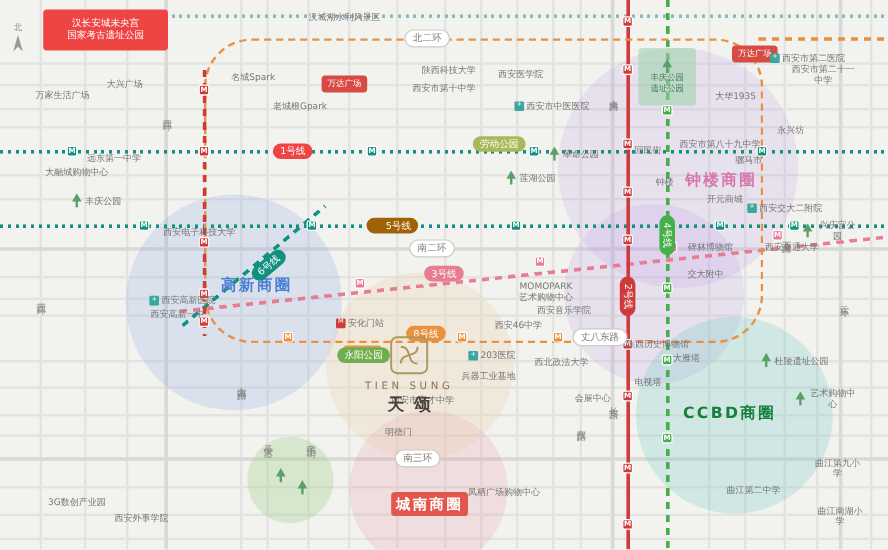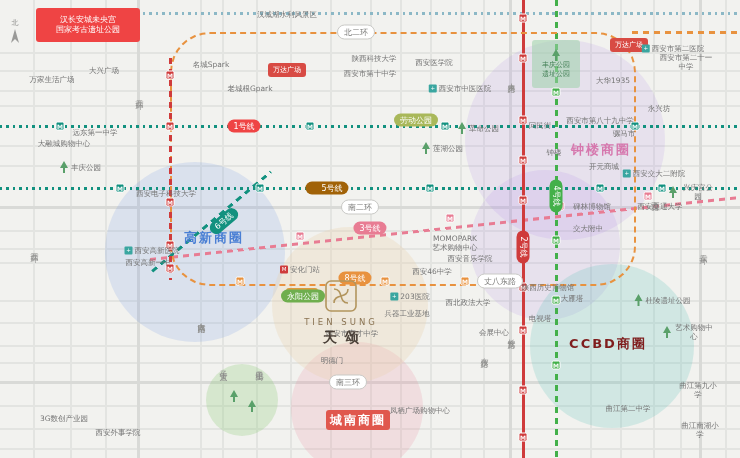--- a/index.html
+++ b/index.html
@@ -159,21 +159,21 @@
     <div class="vlbl" style="left: 200px; top: 318px;">太白南路</div>
     <div class="vlbl" style="left: 222px; top: 366px;">子午大道</div>
     <div class="vlbl" style="left: 258px; top: 366px;">电子正街</div>
     <div class="vlbl" style="left: 483px; top: 353px;">东仪路</div>
     <div class="vlbl" style="left: 510px; top: 78px;">未央路</div>
     <div class="vlbl" style="left: 510px; top: 334px;">长安路</div>
     <div class="vlbl" style="left: 654px; top: 196px;">万寿路</div>
     <div class="vlbl" style="left: 702px; top: 250px;">东二环</div>
     <div class="biz" style="left: 214px; top: 238px; color: rgb(74, 127, 212);">高新商圈</div>
     <div class="biz" style="left: 601px; top: 150px; color: rgb(214, 120, 174);">钟楼商圈</div>
-    <div class="biz" style="left: 608px; top: 344px; color: #7f1d1d;">CCBD商圈</div>
+    <div class="biz" style="left: 608px; top: 344px; color: #15803d;">CCBD商圈</div>
     <div class="lbl" style="left: 287px; top: 14px;"><span>汉城湖水利风景区</span></div>
     <div class="lbl" style="left: 52px; top: 79px;"><span>万家生活广场</span></div>
     <div class="lbl" style="left: 104px; top: 70px;"><span>大兴广场</span></div>
     <div class="lbl" style="left: 211px; top: 64px;"><span>名城Spark</span></div>
     <div class="lbl" style="left: 250px; top: 88px;"><span>老城根Gpark</span></div>
     <div class="lbl" style="left: 374px; top: 58px;"><span>陕西科技大学</span></div>
     <div class="lbl" style="left: 370px; top: 73px;"><span>西安市第十中学</span></div>
     <div class="lbl" style="left: 434px; top: 62px;"><span>西安医学院</span></div>
     <div class="lbl" style="left: 460px; top: 88px;"><span class="mini" style="background: rgb(58, 166, 160);">+</span><span>西安市中医医院</span></div>
     <div class="lbl" style="left: 613px; top: 80px;"><span>大华1935</span></div>

